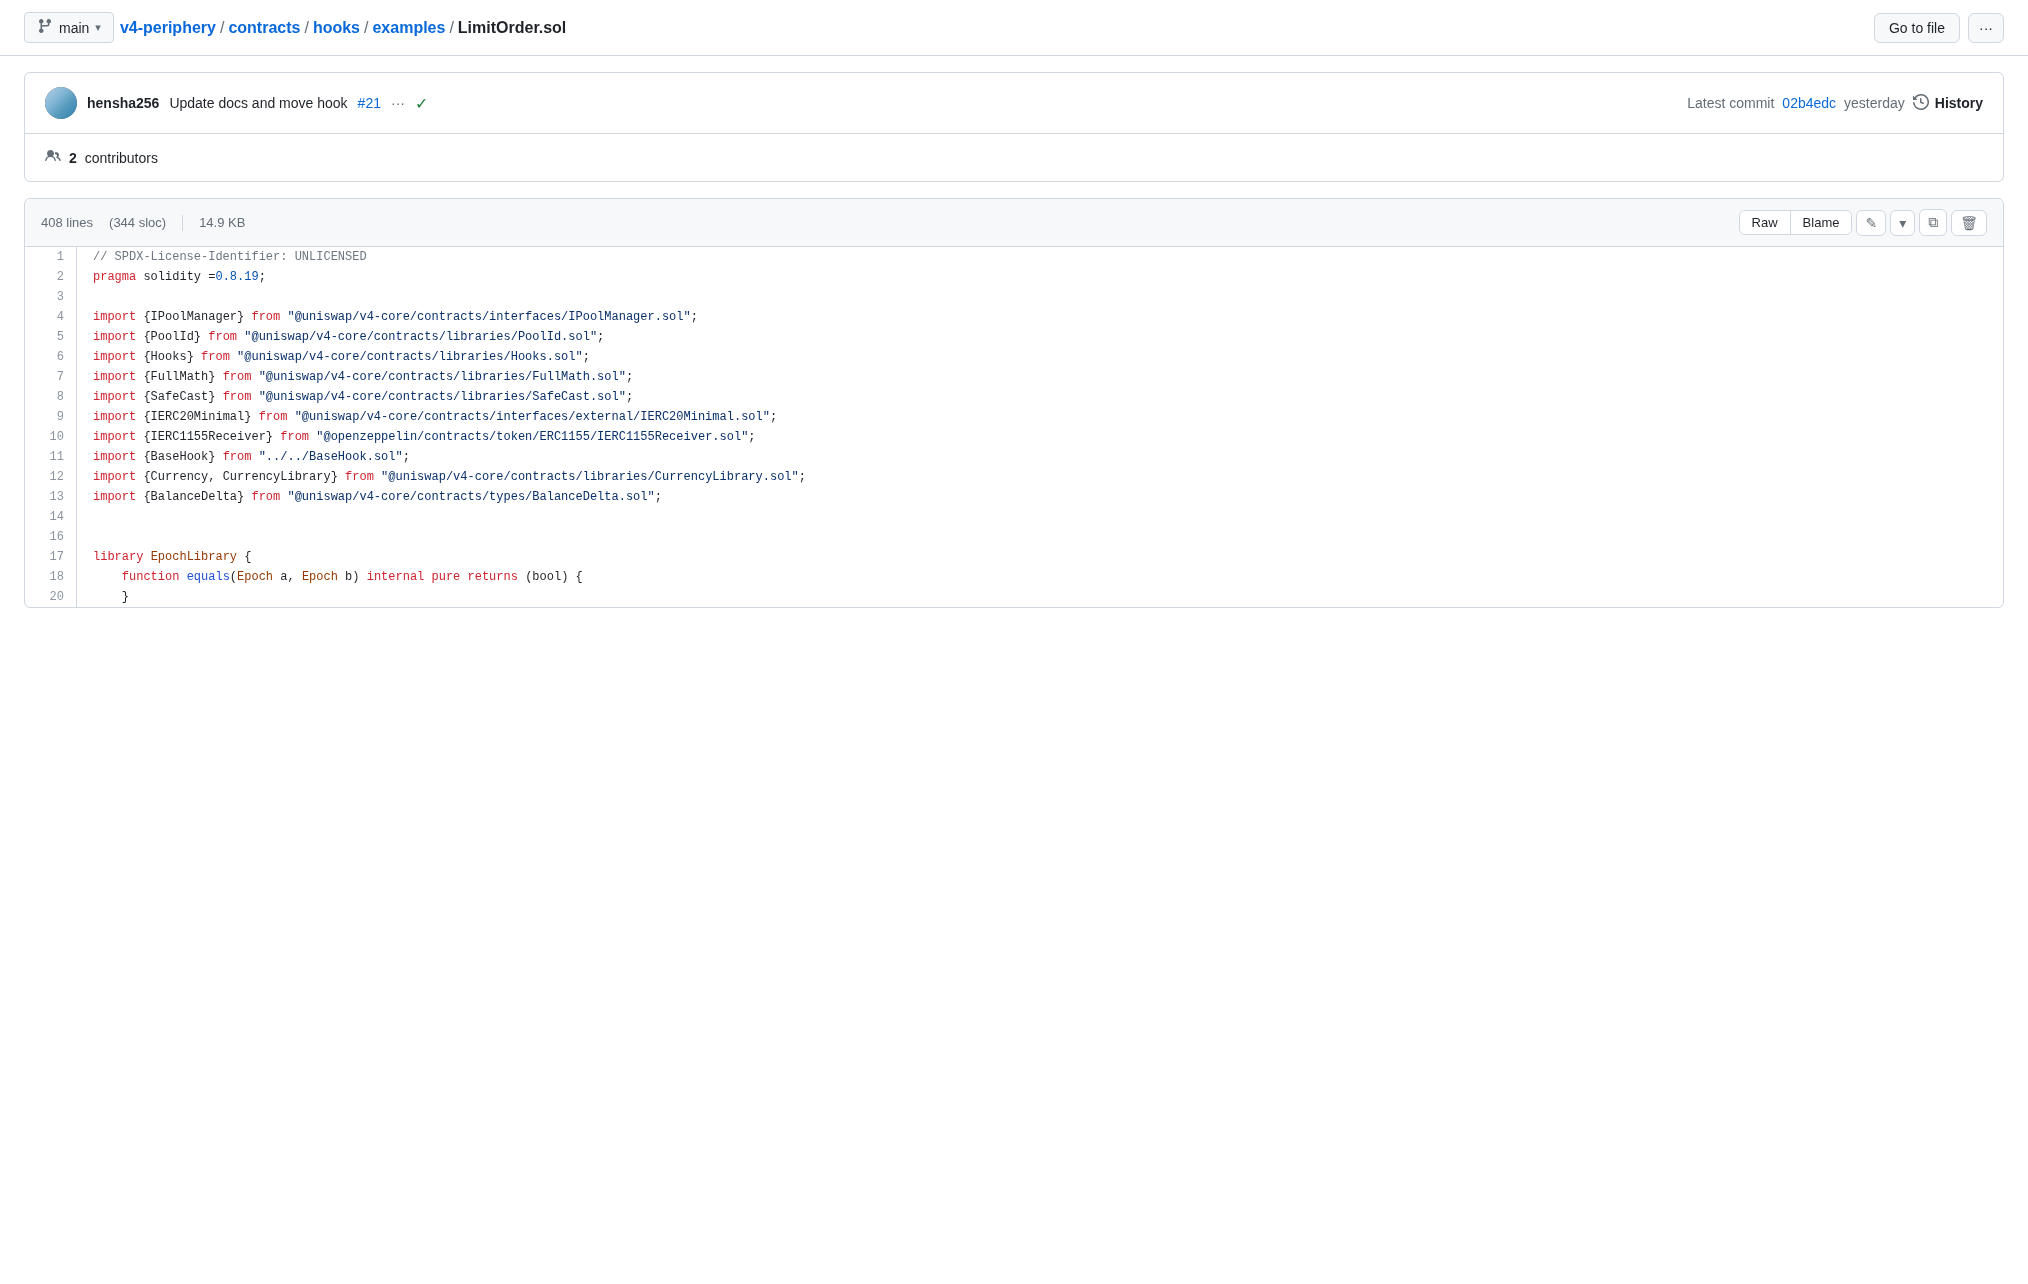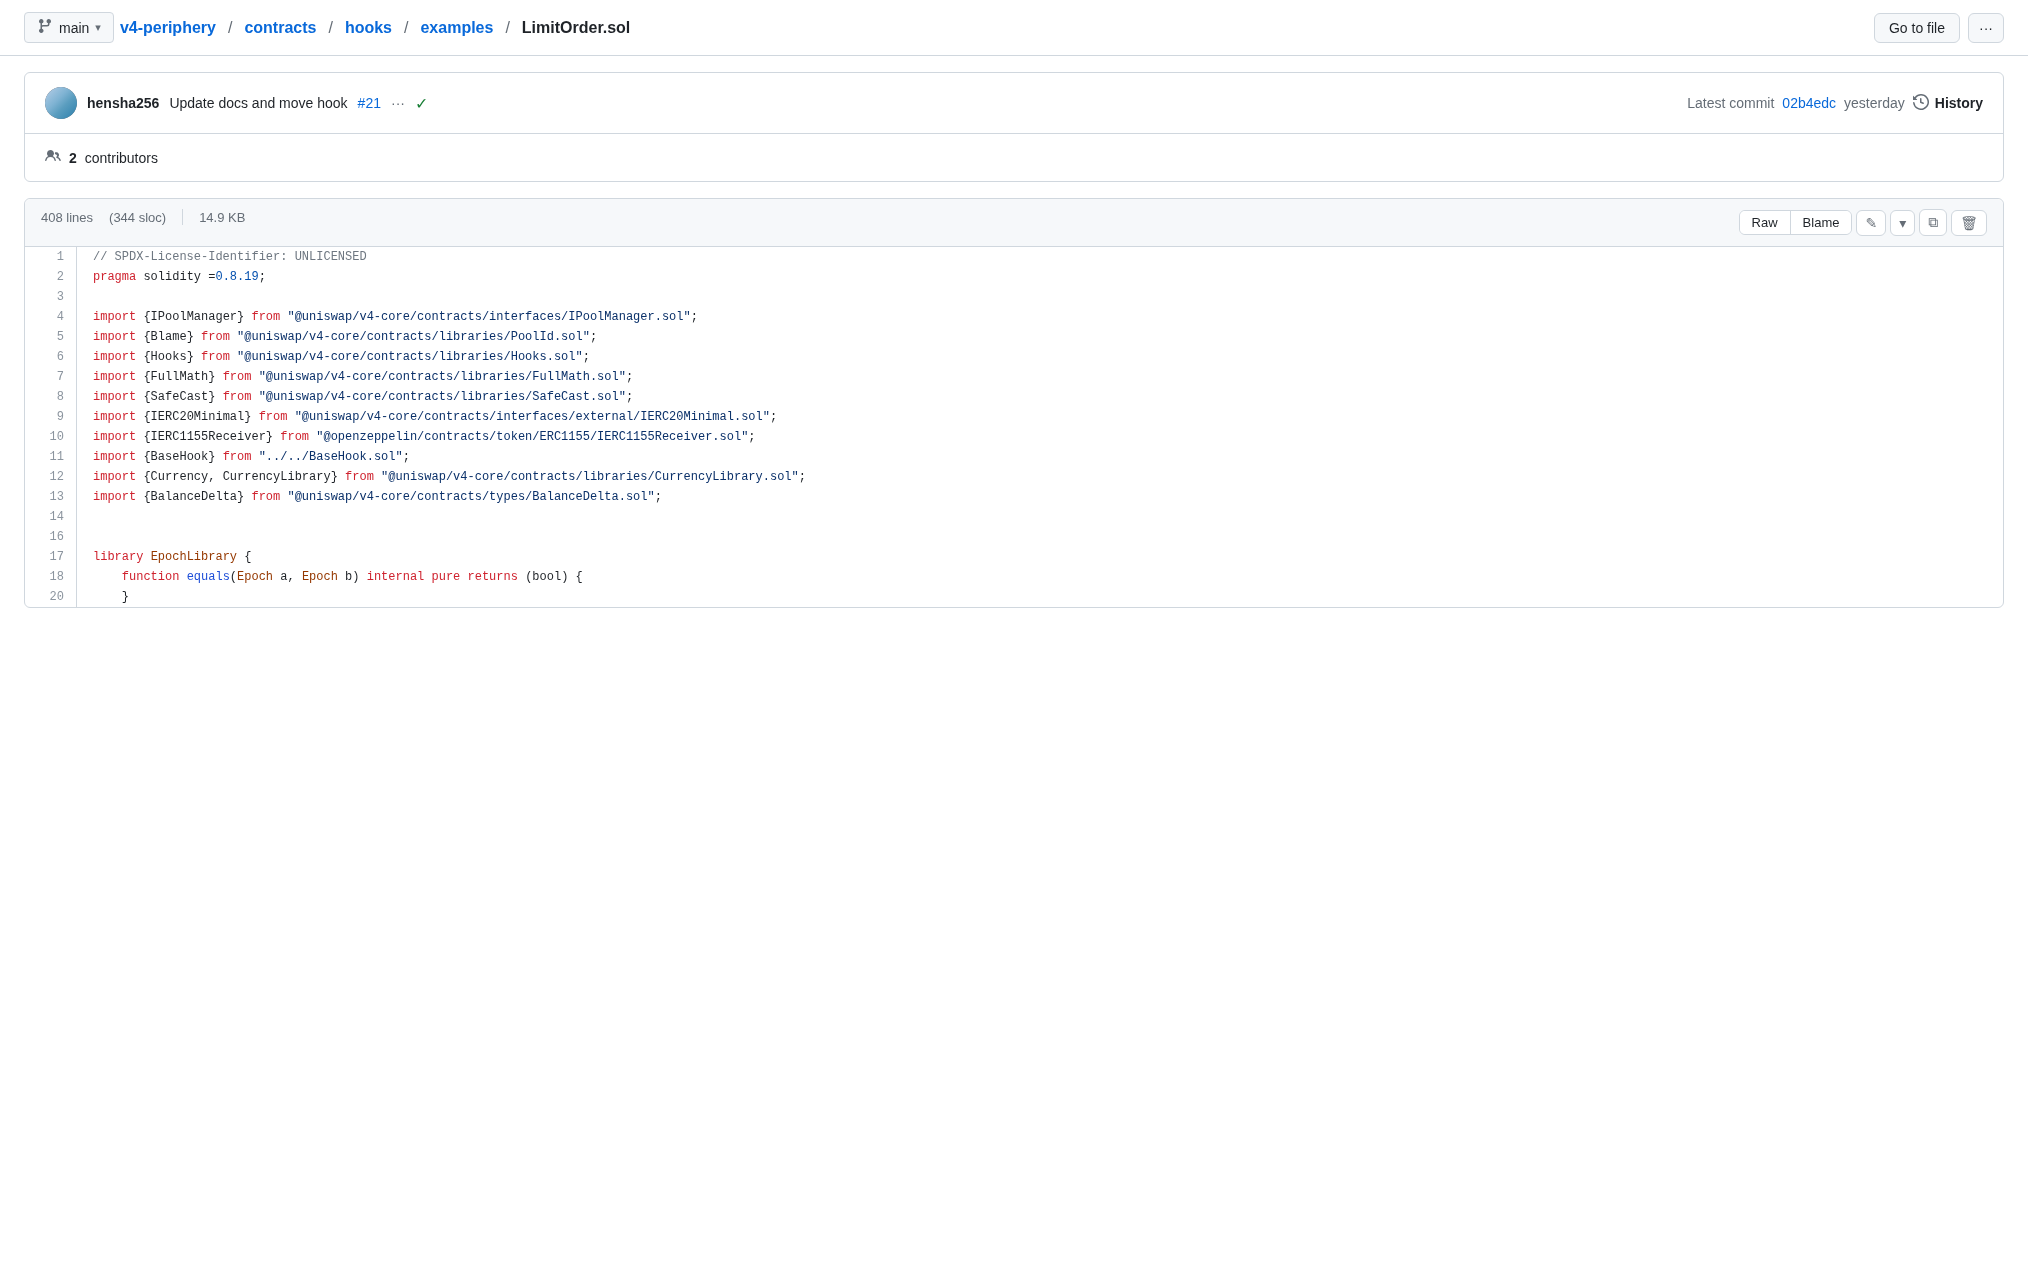--- a/index.html
+++ b/index.html
@@ -38,21 +38,21 @@
     .branch-icon {
       color: #656d76;
     }
     .chevron-icon {
       color: #656d76;
       font-size: 11px;
     }
     .breadcrumb-path {
       display: flex;
       align-items: center;
-      gap: 12px;
+      gap: 4px;
       font-size: 16px;
     }
     .breadcrumb-path a {
       color: #0969da;
       text-decoration: none;
       font-weight: 600;
     }
     .breadcrumb-sep { color: #656d76; }
     .breadcrumb-current { font-weight: 700; color: #1f2328; }
     .top-actions {
@@ -170,21 +170,21 @@
 
     
     .file-viewer {
       margin: 16px 24px;
       border: 1px solid #d0d7de;
       border-radius: 6px;
       background: #ffffff;
     }
     .file-header {
       display: flex;
-      align-items: flex-start;
+      align-items: center;
       justify-content: space-between;
       padding: 10px 16px;
       border-bottom: 1px solid #d0d7de;
       background: #f6f8fa;
       border-radius: 6px 6px 0 0;
       gap: 15px;
     }
     .file-meta {
       display: flex;
       align-items: center;
@@ -375,21 +375,21 @@
       <div class="code-line">
         <span class="line-num">3</span>
         <span class="line-content"> </span>
       </div>
       <div class="code-line">
         <span class="line-num">4</span>
         <span class="line-content"><span class="c-import">import</span><span class="c-plain"> {IPoolManager} </span><span class="c-keyword">from</span><span class="c-plain"> </span><span class="c-string">"@uniswap/v4-core/contracts/interfaces/IPoolManager.sol"</span><span class="c-plain">;</span></span>
       </div>
       <div class="code-line">
         <span class="line-num">5</span>
-        <span class="line-content"><span class="c-import">import</span><span class="c-plain"> {Blame} </span><span class="c-keyword">from</span><span class="c-plain"> </span><span class="c-string">"@uniswap/v4-core/contracts/libraries/PoolId.sol"</span><span class="c-plain">;</span></span>
+        <span class="line-content"><span class="c-import">import</span><span class="c-plain"> {PoolId} </span><span class="c-keyword">from</span><span class="c-plain"> </span><span class="c-string">"@uniswap/v4-core/contracts/libraries/PoolId.sol"</span><span class="c-plain">;</span></span>
       </div>
       <div class="code-line">
         <span class="line-num">6</span>
         <span class="line-content"><span class="c-import">import</span><span class="c-plain"> {Hooks} </span><span class="c-keyword">from</span><span class="c-plain"> </span><span class="c-string">"@uniswap/v4-core/contracts/libraries/Hooks.sol"</span><span class="c-plain">;</span></span>
       </div>
       <div class="code-line">
         <span class="line-num">7</span>
         <span class="line-content"><span class="c-import">import</span><span class="c-plain"> {FullMath} </span><span class="c-keyword">from</span><span class="c-plain"> </span><span class="c-string">"@uniswap/v4-core/contracts/libraries/FullMath.sol"</span><span class="c-plain">;</span></span>
       </div>
       <div class="code-line">

